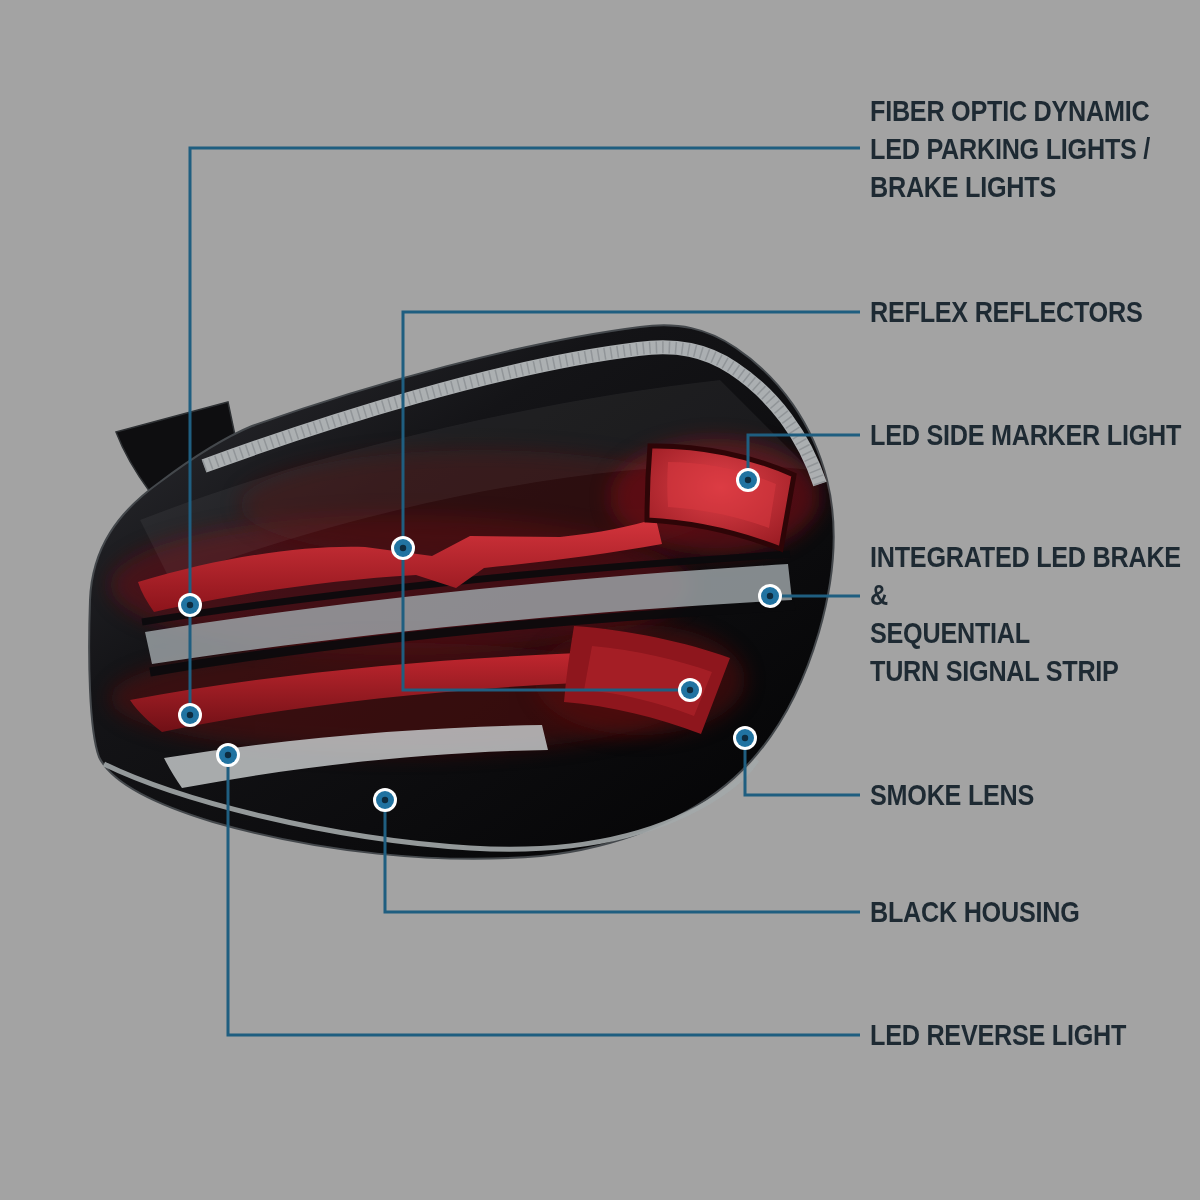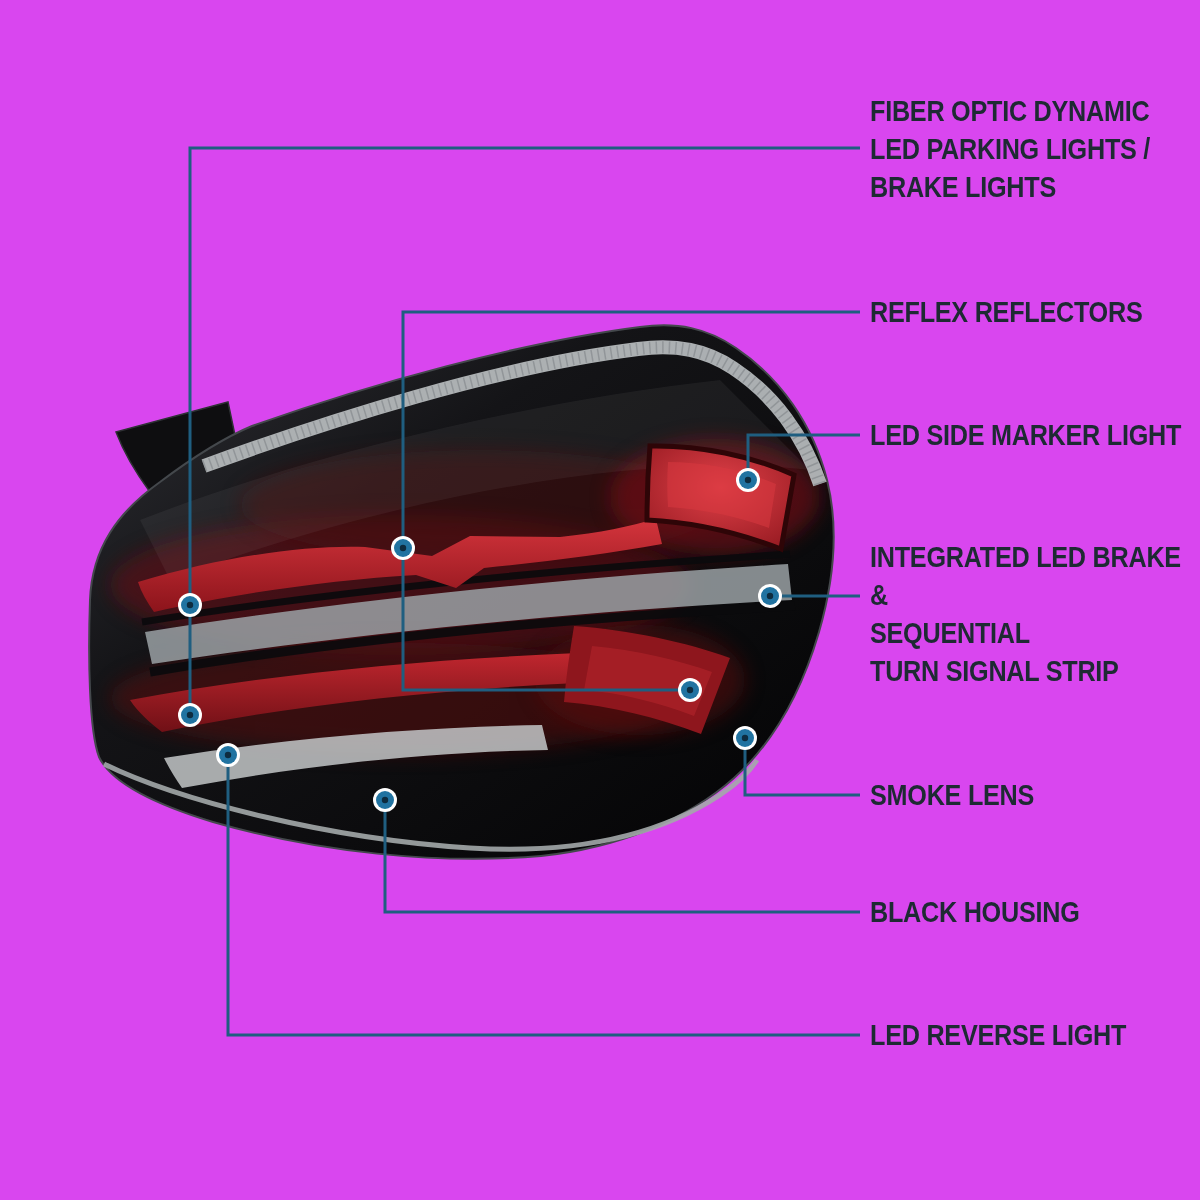--- a/index.html
+++ b/index.html
@@ -1,19 +1,19 @@
 <!DOCTYPE html>
 <html><head>
 <meta charset="utf-8">
 <style>
   html,body{margin:0;padding:0;background:#ffffff;}
   .canvas{
     position:relative;
     width:1200px;height:1200px;
-    background:#d946ef;
+    background:#a3a3a3;
     font-family:"Liberation Sans",sans-serif;
     overflow:hidden;
   }
   .diagram-svg{position:absolute;left:0;top:0;}
   .label{
     position:absolute;
     left:870px;
     color:#1e2a33;
     font-weight:700;
     font-size:30px;

